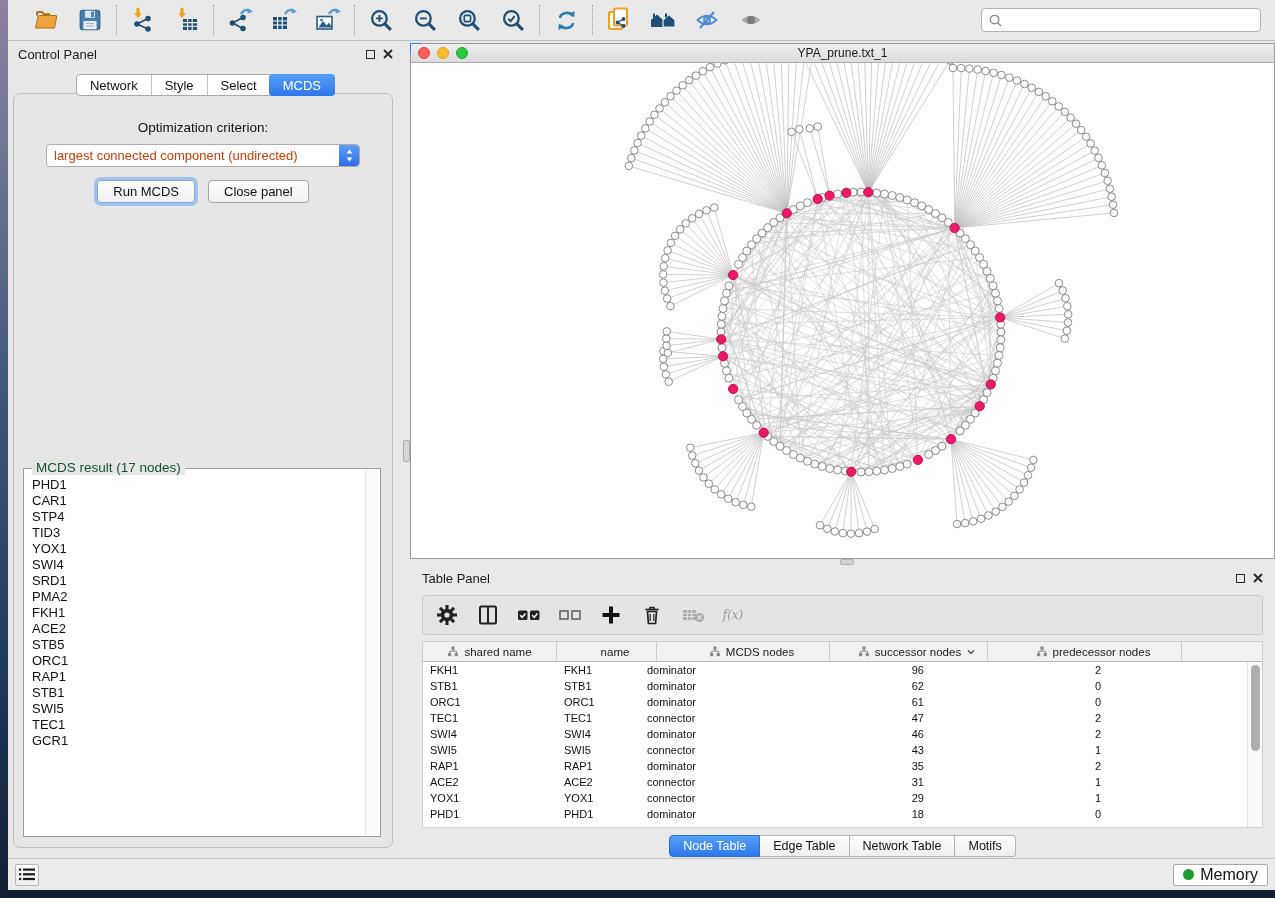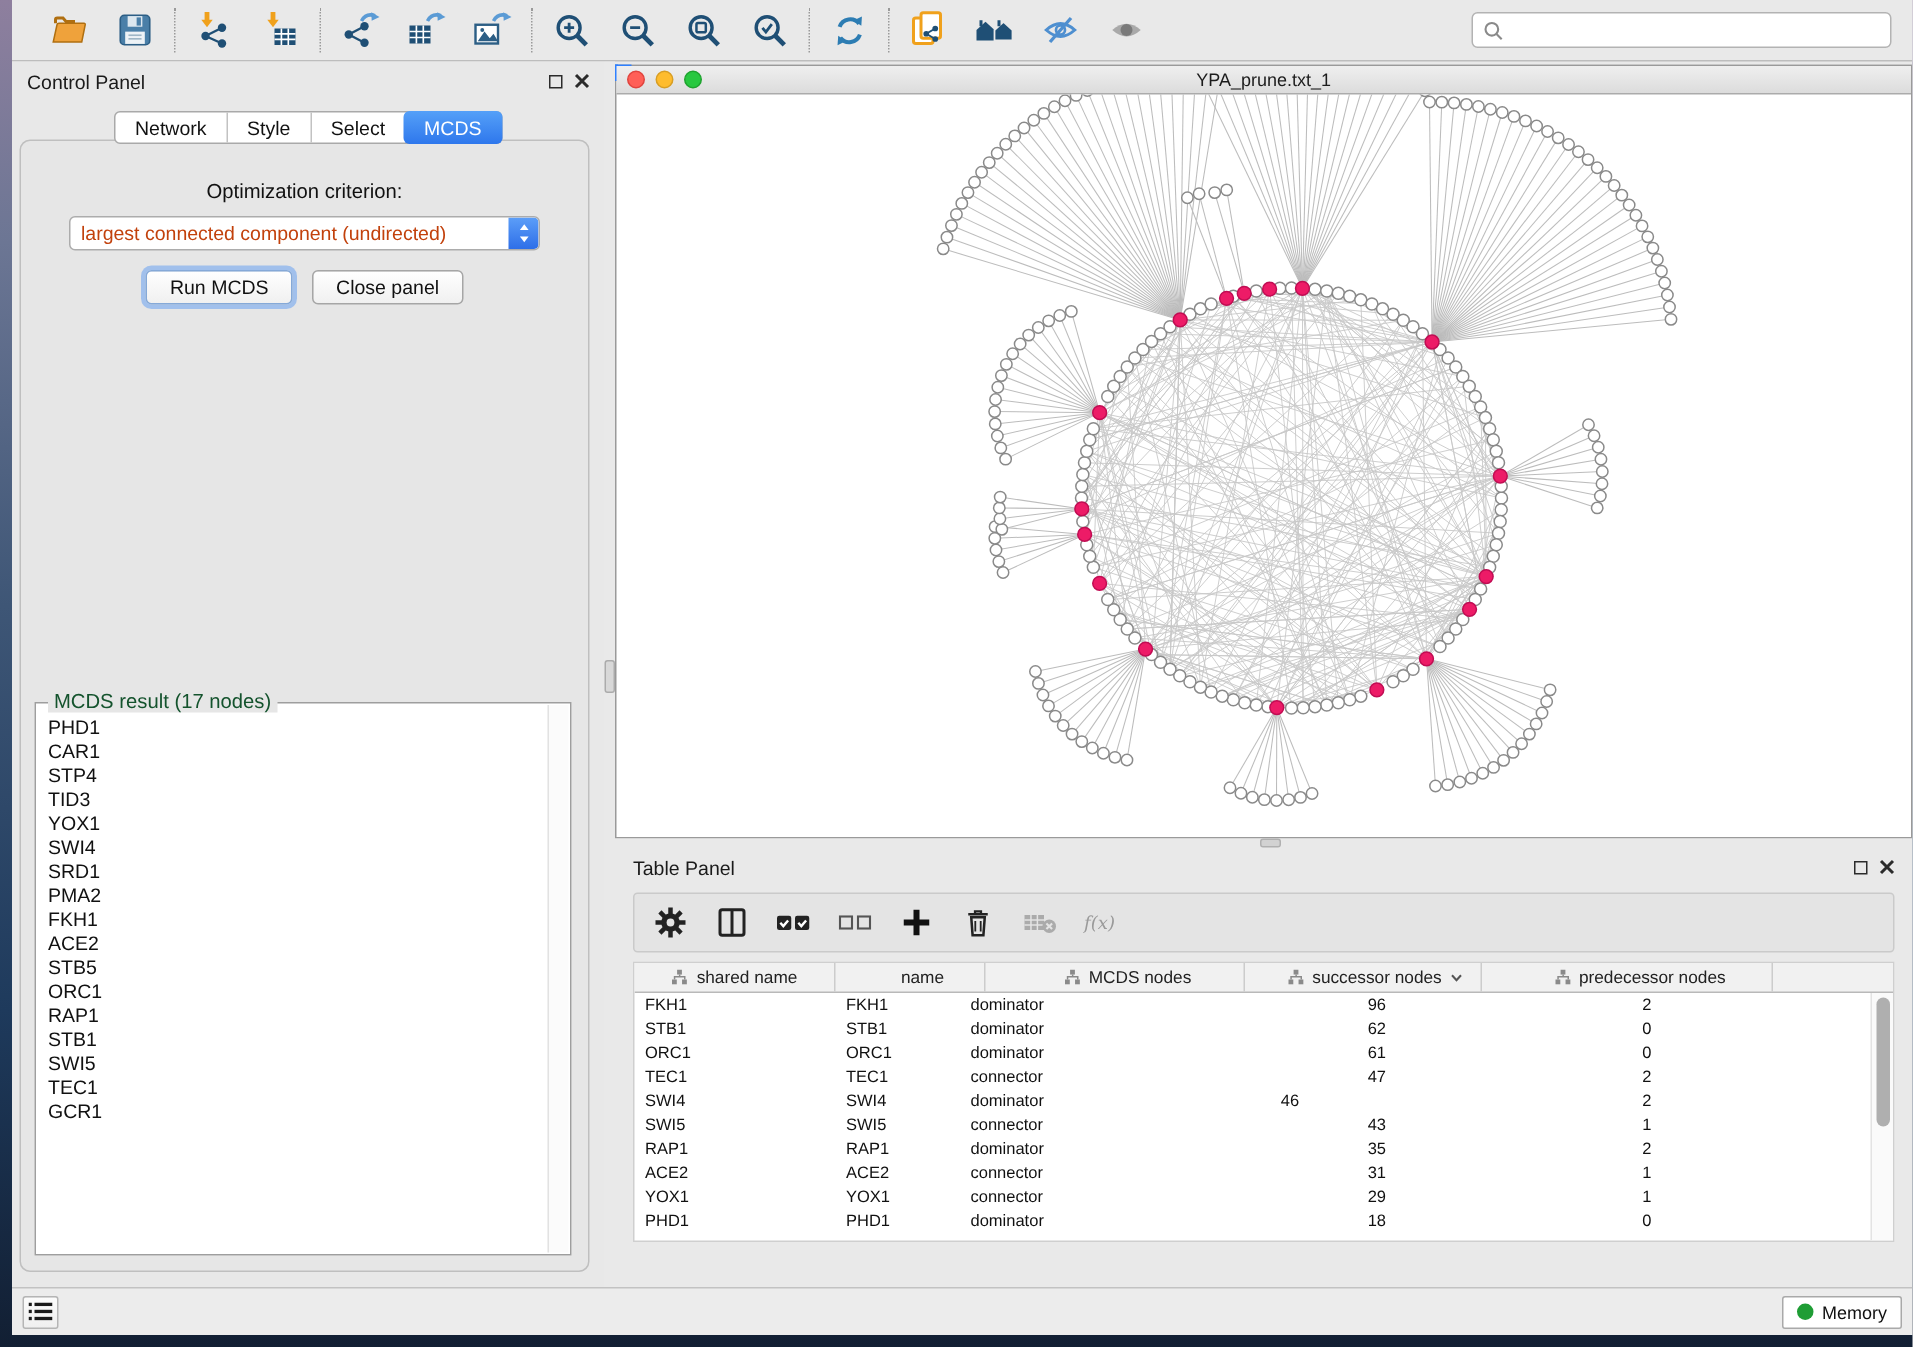--- a/index.html
+++ b/index.html
@@ -86,21 +86,21 @@
   .tthumb { position:absolute; left:2.5px; top:3px; width:9px; height:86px; background:#AFAFAF; border-radius:5px; }
   .tp-tabs { margin:7px auto 0 auto; display:flex; flex:none; }
   .tp-tab { font-size:12.5px; color:#111; background:linear-gradient(#FDFDFD,#EFEFEF); border:1px solid #B5B5B5; border-left:none; padding:3px 13px; }
   .tp-tab:first-child { border-left:1px solid #B5B5B5; border-radius:4px 0 0 4px; }
   .tp-tab:last-child { border-radius:0 4px 4px 0; }
   .tp-tab.active { background:linear-gradient(#55A0F8,#2E77EC); color:#fff; border-color:#2E6FE0; }
 
   
   .statusbar { height:32px; flex:none; border-top:1px solid #C2C2C2; background:#ECECEC; display:flex; align-items:center; padding:0 7px; }
   .list-btn { width:24px; height:22px; background:linear-gradient(#FCFCFC,#EFEFEF); border:1px solid #B5B5B5; border-radius:2px; display:flex; align-items:center; justify-content:center; }
-  .mem-btn { margin-left:auto; height:22px; background:#fff; border:1px solid #A9A9A9; border-radius:2px; display:flex; align-items:center; gap:6px; padding:0 9px; font-size:12px; color:#111; }
+  .mem-btn { margin-left:auto; height:22px; background:#fff; border:1px solid #A9A9A9; border-radius:2px; display:flex; align-items:center; gap:6px; padding:0 9px; font-size:16px; color:#111; }
   .mem-dot { width:11px; height:11px; border-radius:50%; background:#1F9D35; }
 </style>
 </head>
 <body>
 
 <div class="app">
 
   <div class="toolbar">
     <div class="tgroup">
       <span class="tbtn">
@@ -1231,21 +1231,21 @@
                 <div class="td" style="width: 134px;">TEC1</div>
                 <div class="td" style="width: 83px;">TEC1</div>
                 <div class="td" style="width: 156px;">connector</div>
                 <div class="td num" style="width: 141px;">47</div>
                 <div class="td num" style="width: 177px;">2</div>
               </div>
               <div class="trow">
                 <div class="td" style="width: 134px;">SWI4</div>
                 <div class="td" style="width: 83px;">SWI4</div>
                 <div class="td" style="width: 156px;">dominator</div>
-                <div class="td num" style="width: 141px; text-align: center;">46</div>
+                <div class="td num" style="width: 141px;">46</div>
                 <div class="td num" style="width: 177px;">2</div>
               </div>
               <div class="trow">
                 <div class="td" style="width: 134px;">SWI5</div>
                 <div class="td" style="width: 83px;">SWI5</div>
                 <div class="td" style="width: 156px;">connector</div>
                 <div class="td num" style="width: 141px;">43</div>
                 <div class="td num" style="width: 177px;">1</div>
               </div>
               <div class="trow">
@@ -1274,20 +1274,26 @@
                 <div class="td" style="width: 83px;">PHD1</div>
                 <div class="td" style="width: 156px;">dominator</div>
                 <div class="td num" style="width: 141px;">18</div>
                 <div class="td num" style="width: 177px;">0</div>
               </div>
             </div>
           <div class="tscroll">
               <div class="tthumb"></div>
             </div>
         </div>
+        <div class="tp-tabs" id="tp-tabs">
+            <div class="tp-tab active">Node Table</div>
+            <div class="tp-tab">Edge Table</div>
+            <div class="tp-tab">Network Table</div>
+            <div class="tp-tab">Motifs</div>
+          </div>
       </div>
 
     </div>
   </div>
 
   <div class="statusbar">
     <span class="list-btn">
       <svg width="16" height="13" viewBox="0 0 16 13">
           <g fill="#1a1a1a">
             <rect x="0" y="0.5" width="2.2" height="2.2"></rect>

